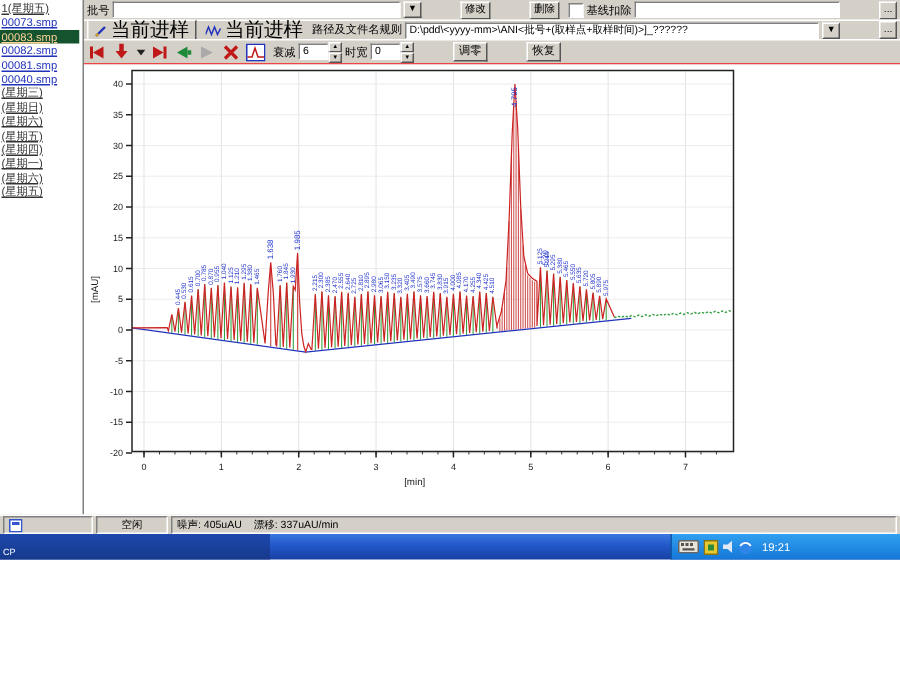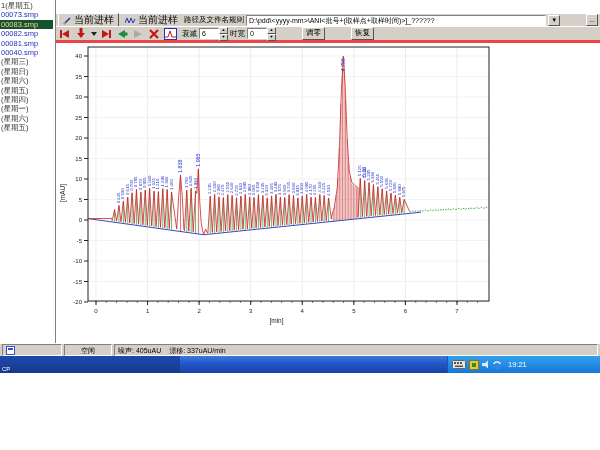--- a/index.html
+++ b/index.html
@@ -1,39 +1,39 @@
 <!DOCTYPE html>
 <html><head>
 <meta charset="utf-8">
 <style>
   html,body{margin:0;padding:0;background:#fff;}
   #screen{position:relative;width:600px;height:450px;background:#fff;overflow:hidden;
           font-family:"Liberation Sans","DejaVu Sans",sans-serif;font-size:8px;color:#000;}
   
   #sidebar{position:absolute;left:0;top:1px;width:53px;height:140px;overflow:hidden;background:#fff;}
   .side-item{height:9.4px;line-height:9.4px;white-space:nowrap;font-size:7.5px;
-             color:#2233bb;cursor:pointer;padding-left:1px;}
+             color:#2233bb;text-decoration:underline;cursor:pointer;padding-left:1px;}
   .side-item.date{color:#333;}
   .side-item.selected{background:#14532d;color:#ffd39a;}
   
   #main{position:absolute;left:55px;top:0;right:0;height:343px;background:#fff;border-left:1px solid #808080;}
   .bar{position:absolute;left:0;right:0;background:#d4d0c8;display:flex;align-items:center;gap:2px;padding:0 2px;box-sizing:border-box;}
   #row1{top:0;height:13px;}
   #row2{top:13px;height:13px;border-top:1px solid #fff;}
-  #row3{top:26px;height:17px;border-top:1px solid #fff;border-bottom:3px solid #ef4444;}
+  #row3{top:26px;height:17px;border-top:1px solid #fff;border-bottom:1px solid #ef4444;}
   .lbl{font-size:7.5px;white-space:nowrap;}
   .field{background:#fff;border:1px solid;border-color:#808080 #fff #fff #808080;height:9px;line-height:9px;
          font-size:7px;padding:0 2px;overflow:hidden;white-space:nowrap;}
   .combo-arrow{width:10px;height:9px;background:#d4d0c8;border:1px solid;border-color:#fff #555 #555 #fff;
                font-size:6px;line-height:9px;text-align:center;flex:none;}
   .btn{background:#d4d0c8;border:1px solid;border-color:#fff #555 #555 #fff;height:11px;line-height:10px;
        font-size:7.5px;padding:0 3px;white-space:nowrap;cursor:pointer;margin-left:24px;}
   .btn.sm{height:10px;line-height:9px;font-size:7px;padding:0 2px;}
   .chk{width:8px;height:8px;background:#fff;border:1px solid;border-color:#808080 #fff #fff #808080;flex:none;}
-  .tab{height:12px;line-height:12px;padding:0 4px;font-size:10px;display:flex;align-items:center;gap:2px;cursor:pointer;}
+  .tab{height:12px;line-height:12px;padding:0 4px;font-size:13px;display:flex;align-items:center;gap:2px;cursor:pointer;}
   .tab.active{background:#d4d0c8;border:1px solid;border-color:#fff #555 #d4d0c8 #fff;}
   .tool{width:14px;height:13px;display:flex;align-items:center;justify-content:center;cursor:pointer;flex:none;}
   .spin{display:flex;flex:none;align-items:center;}
   .spin .val{width:14px;}
   .spin .arrows{display:flex;flex-direction:column;width:9px;}
   .spin .arrows div{height:5px;background:#d4d0c8;border:1px solid;border-color:#fff #555 #555 #fff;
                     font-size:4px;line-height:4px;text-align:center;cursor:pointer;}
   #chart-wrap{position:absolute;left:0;top:43px;width:544px;height:300px;background:#fff;}
   
   #statusbar{position:absolute;left:0;top:343px;width:600px;height:13px;background:#d4d0c8;
@@ -67,20 +67,33 @@
       <div class="side-item date">(星期六)</div>
       <div class="side-item date">(星期五)</div>
       <div class="side-item date">(星期四)</div>
       <div class="side-item date">(星期一)</div>
       <div class="side-item date">(星期六)</div>
       <div class="side-item date">(星期五)</div>
     </div>
 
   <div id="main">
 
+    <div id="row1" class="bar">
+      <span class="lbl">批号</span>
+      <span class="field" style="width:186px;display:flex;">
+        <span style="flex:1;"></span>
+      </span>
+      <span class="combo-arrow">▼</span>
+      <span class="btn sm">修改</span>
+      <span class="btn sm">删除</span>
+      <span class="chk" style="margin-left:4px;"></span>
+      <span class="lbl">基线扣除</span>
+      <span class="field" style="flex:1;"></span>
+      <span class="btn sm">...</span>
+    </div>
 
     <div id="row2" class="bar">
       <span class="tab active">
         <svg class="tray-ico" width="9" height="9">
           <line x1="1" y1="8" x2="7" y2="2" stroke="#2233bb" stroke-width="1.6"></line>
           <line x1="1" y1="8" x2="2.5" y2="6.5" stroke="#d4a017" stroke-width="1.6"></line>
         </svg>
         <span>当前进样</span>
       </span>
       <span class="tab">

